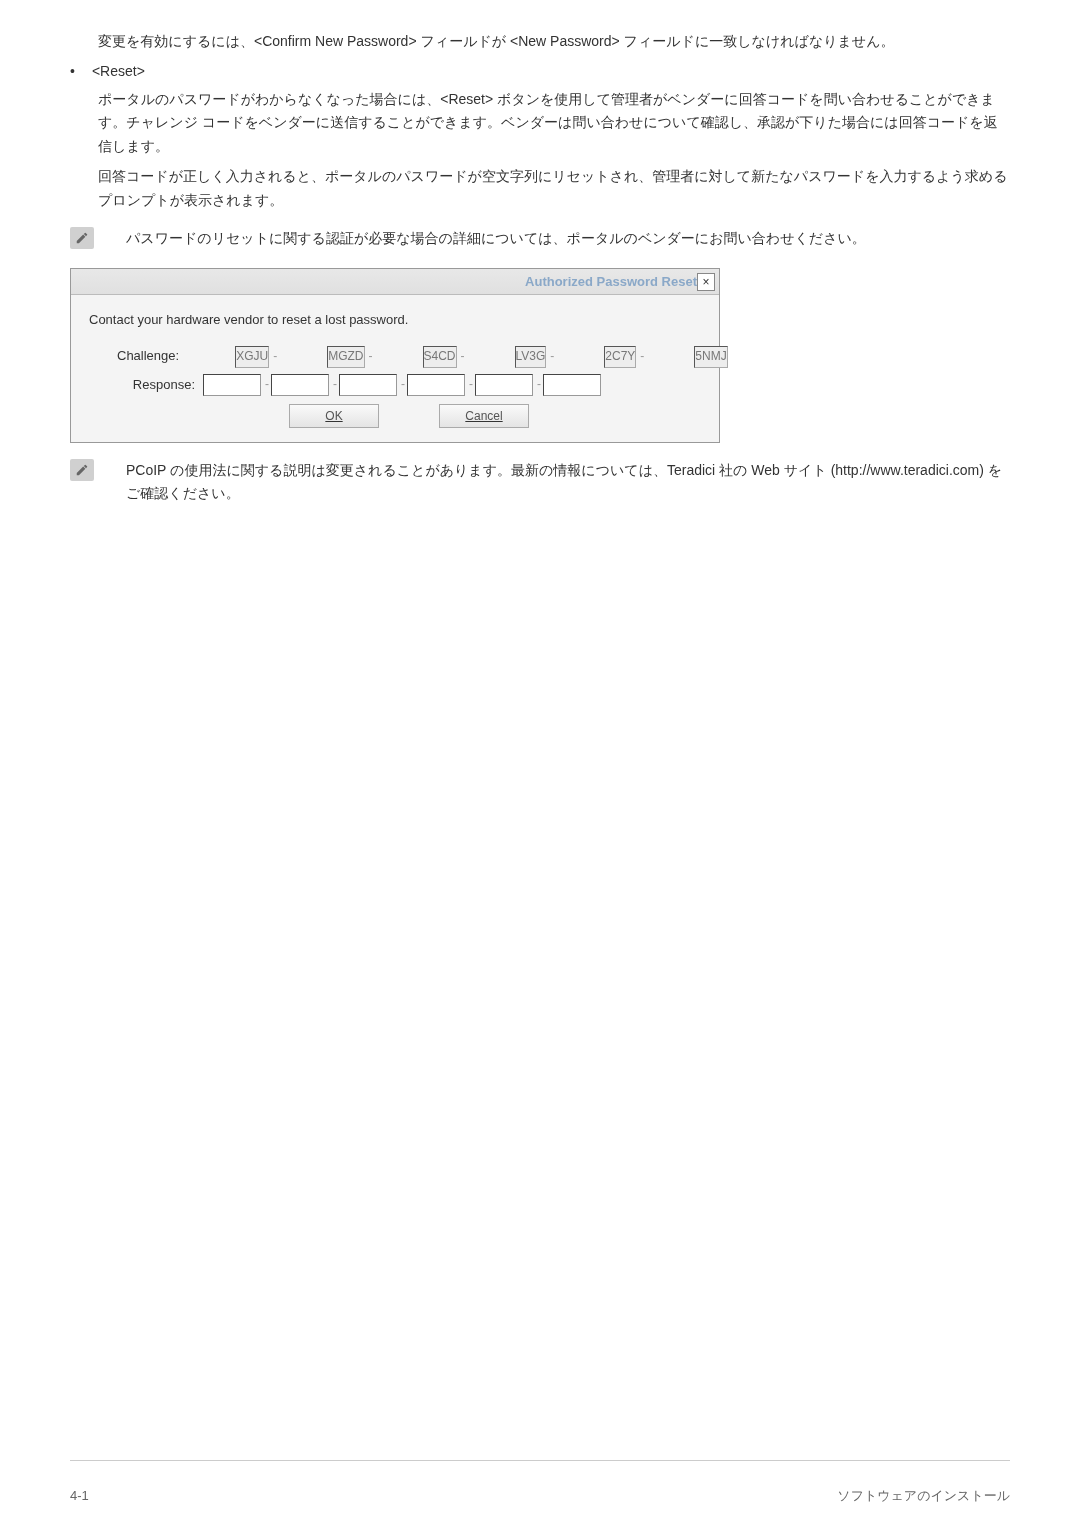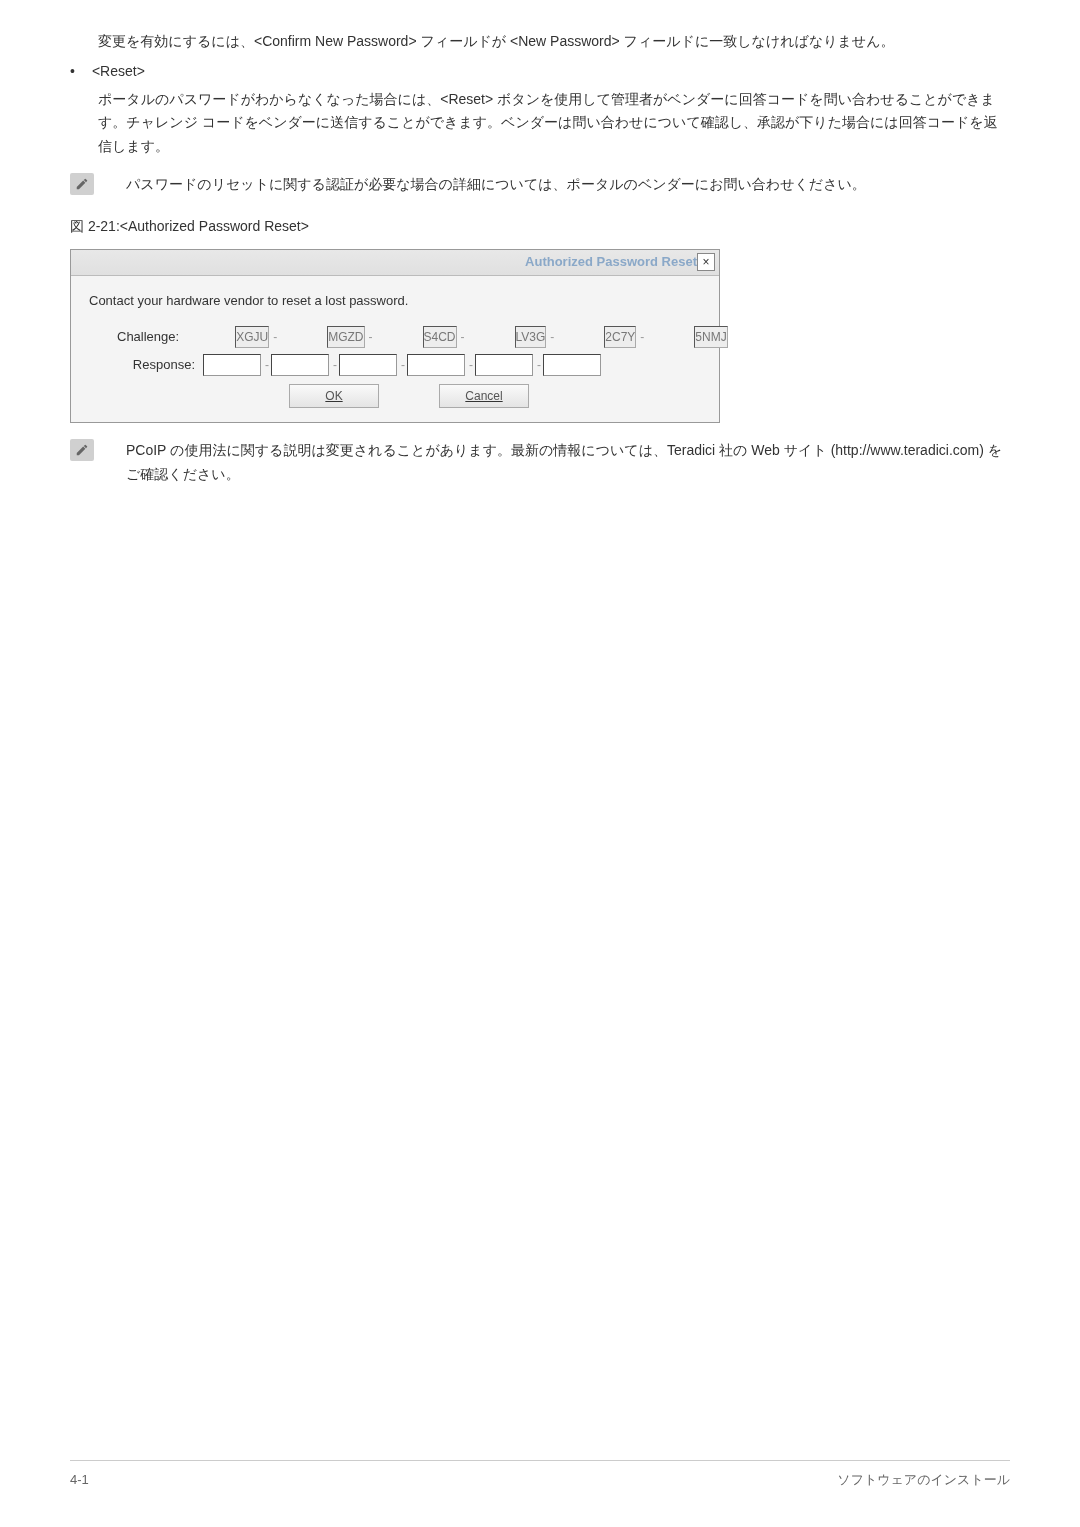--- a/index.html
+++ b/index.html
@@ -144,55 +144,55 @@
     width: 90px;
     height: 24px;
     border: 1px solid #aaa;
     background: linear-gradient(#fafafa,#e4e4e4);
     font-size: 12px;
     color: #555;
     cursor: pointer;
   }
   .footer {
     position: absolute;
-    bottom: 36px;
+    bottom: 20px;
     left: 70px;
     right: 70px;
     border-top: 1px solid #ccc;
-    padding-top: 8px;
+    padding-top: 24px;
     display: flex;
     justify-content: space-between;
     color: #666;
     font-size: 13px;
   }
 </style>
 </head>
 <body>
 
 <div class="content">
 
   <p class="indented-paragraph">変更を有効にするには、&lt;Confirm New Password&gt; フィールドが &lt;New Password&gt; フィールドに一致しなければなりません。</p>
 
   <div class="bullet-item">
     <span class="bullet-marker">•</span>
     <span class="bullet-text">&lt;Reset&gt;</span>
   </div>
 
   <p class="indented-paragraph">ポータルのパスワードがわからなくなった場合には、&lt;Reset&gt; ボタンを使用して管理者がベンダーに回答コードを問い合わせることができます。チャレンジ コードをベンダーに送信することができます。ベンダーは問い合わせについて確認し、承認が下りた場合には回答コードを返信します。</p>
+  <p class="indented-paragraph">回答コードが正しく入力されると、ポータルのパスワードが空文字列にリセットされ、管理者に対して新たなパスワードを入力するよう求めるプロンプトが表示されます。</p>
 
   <div class="note-box">
     <div class="note-icon">
       <svg viewBox="0 0 24 24">
           <path d="M3 17.25V21h3.75L17.81 9.94l-3.75-3.75L3 17.25zM20.71 7.04a1 1 0 0 0 0-1.41l-2.34-2.34a1 1 0 0 0-1.41 0l-1.83 1.83 3.75 3.75 1.83-1.83z" fill="#666"></path>
         </svg>
     </div>
     <div class="note-text">パスワードのリセットに関する認証が必要な場合の詳細については、ポータルのベンダーにお問い合わせください。</div>
   </div>
 
-  <div class="figure-caption">図 2-21:&lt;Authorized Password Reset&gt;</div>
 
   <div class="dialog-row">
     <div class="dialog-shot">
       <div class="dialog-titlebar">
         <span class="dialog-title-text">Authorized Password Reset</span>
         <div class="dialog-close">
           <span>×</span>
         </div>
       </div>
       <div class="dialog-body">

